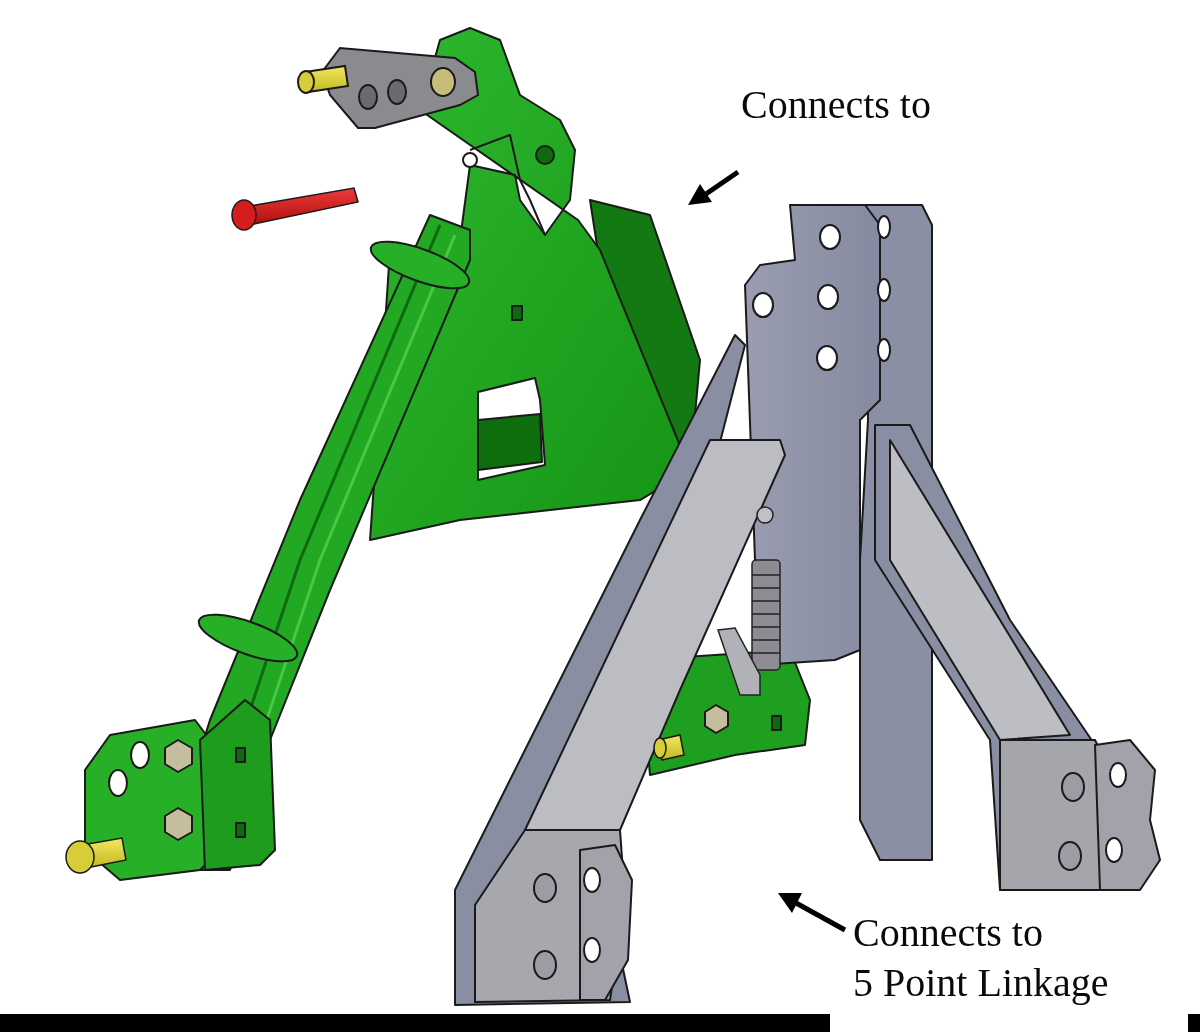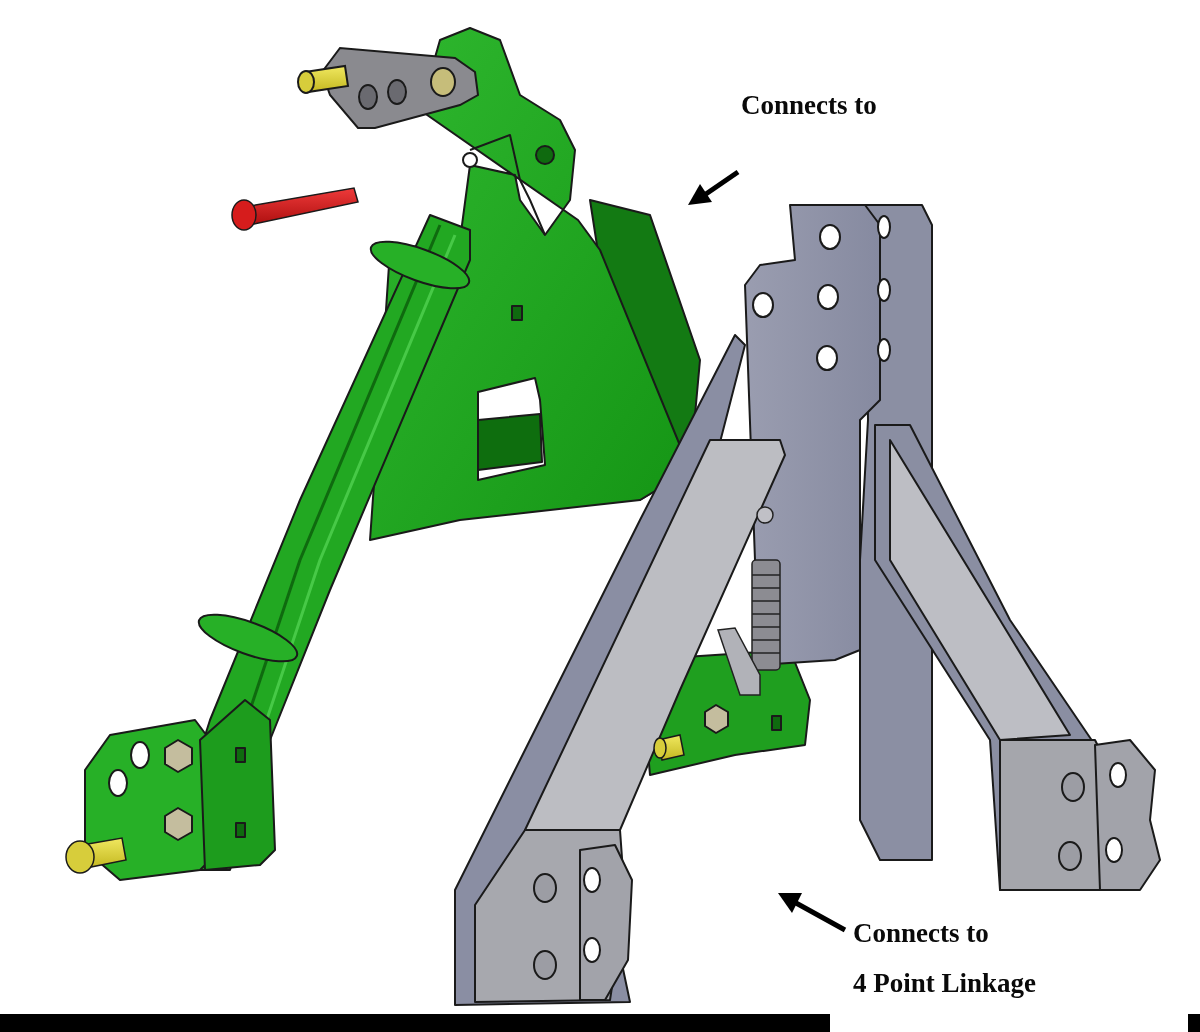--- a/index.html
+++ b/index.html
@@ -1,18 +1,18 @@
 <!DOCTYPE html>
 <html><head>
 <meta charset="utf-8">
 <style>
   html,body{margin:0;padding:0;background:#ffffff;}
   body{width:1200px;height:1032px;position:relative;overflow:hidden;font-family:"Liberation Serif","DejaVu Serif",serif;}
   #stage{position:absolute;left:0;top:0;width:1200px;height:1032px;}
-  .label{position:absolute;font-weight:bold;font-size:27px;line-height:50px;color:#0a0a0a;white-space:nowrap;}
+  .label{position:absolute;font-weight:normal;font-size:40px;line-height:50px;color:#0a0a0a;white-space:nowrap;}
   .label span{display:block;}
   #label-implement{left:741px;top:80px;}
   #label-linkage{left:853px;top:908px;}
   .bar{position:absolute;background:#000;}
 </style>
 </head>
 <body>
 
 <div id="stage">
 
@@ -153,19 +153,19 @@
     <polygon points="778,893 802,893 792,913" fill="#000"></polygon>
   </g>
 </svg>
 
 <div class="label" id="label-implement">
   <span>Connects to</span>
 </div>
 
 <div class="label" id="label-linkage">
   <span>Connects to</span>
-  <span>4 Point Linkage</span>
+  <span>5 Point Linkage</span>
 </div>
 
 <div class="bar" style="left:0;top:1014px;width:830px;height:18px;"></div>
 <div class="bar" style="left:1188px;top:1014px;width:12px;height:18px;"></div>
 
 </div>
 
 </body></html>

